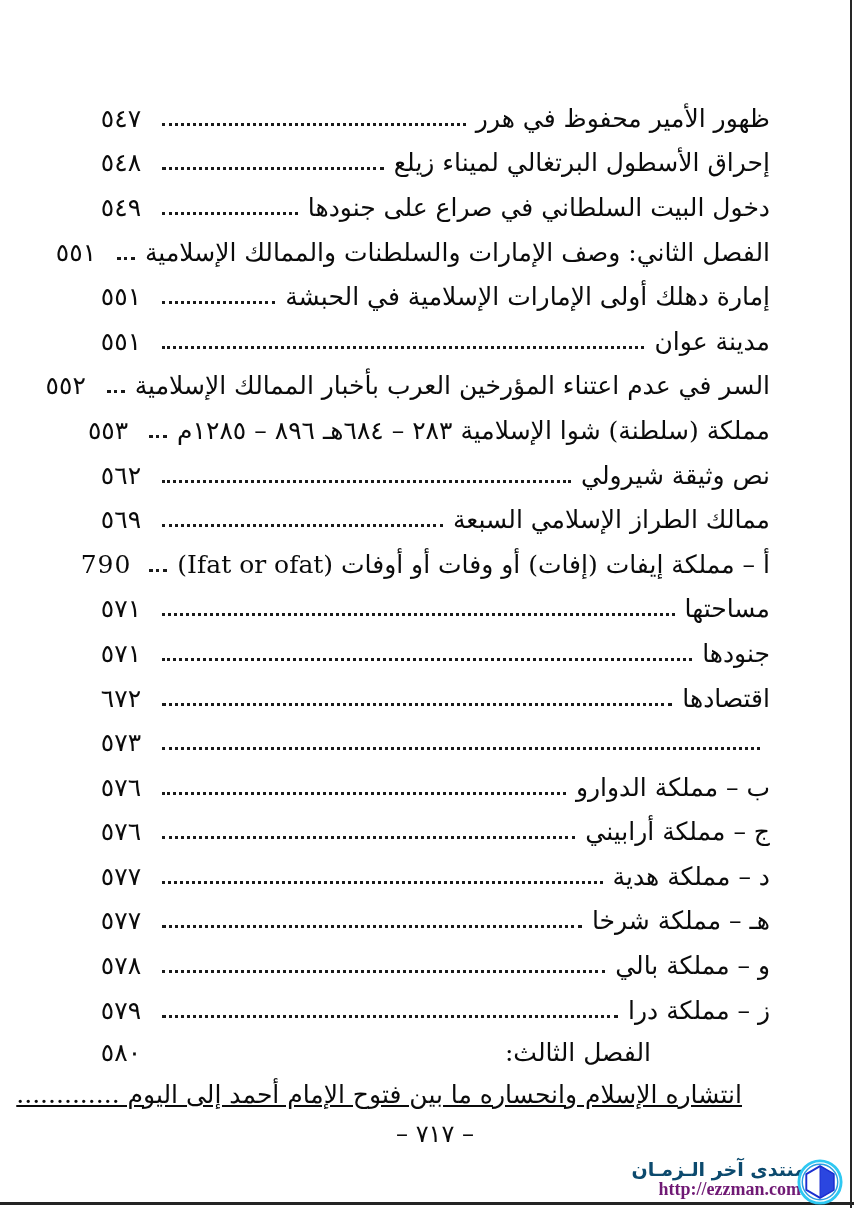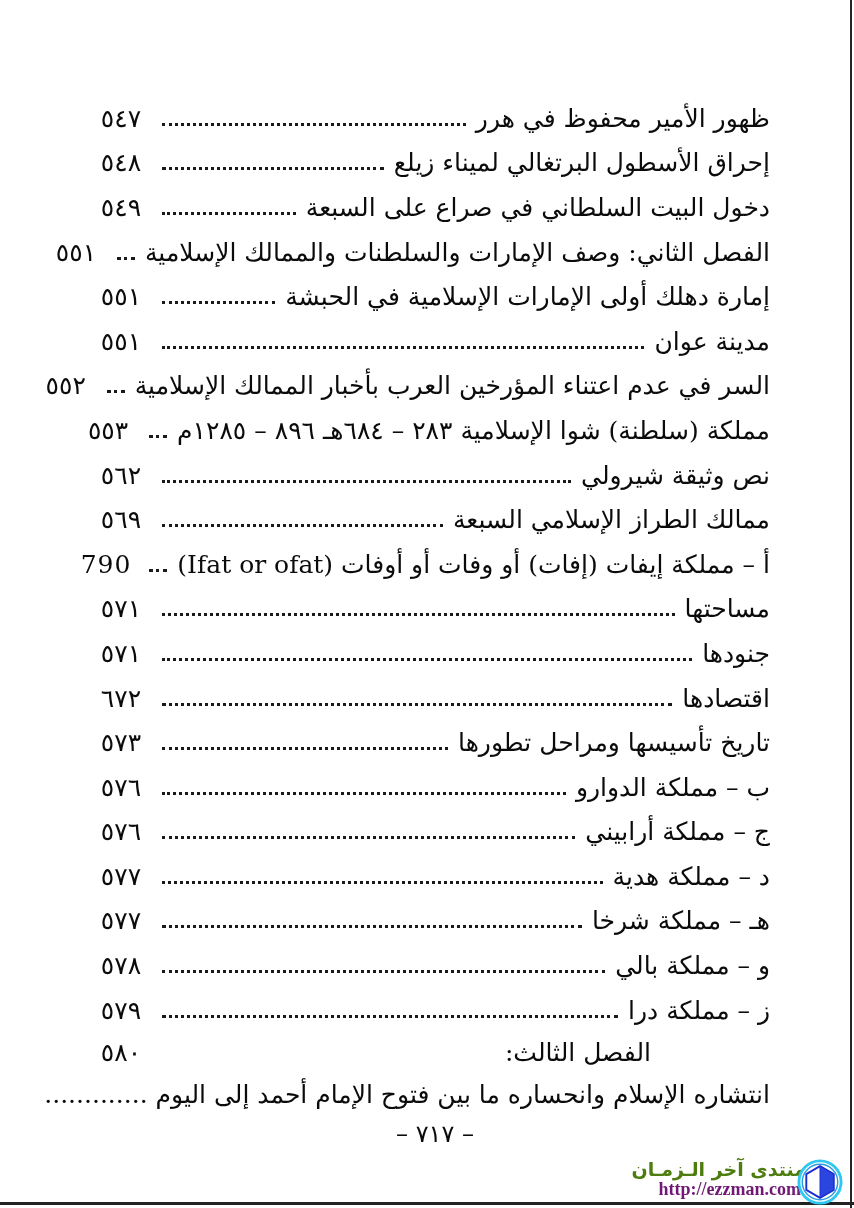--- a/index.html
+++ b/index.html
@@ -34,23 +34,23 @@
     width:46px;flex:none;
     text-align:center;
     letter-spacing:1px;
   }
   
   .row.heading .title{margin-inline-start:119px;}
   .row.heading .spacer{flex:1;}
   
   .closing{
     direction:rtl;text-align:right;
-    padding-left:98px;padding-right:84px;
+    padding-left:98px;padding-right:112px;
     height:44px;display:flex;align-items:center;justify-content:flex-start;
-    font-size:25px;white-space:nowrap;
+    font-size:25px;white-space:nowrap;text-decoration:underline;
   }
   .pagenum{
     position:absolute;left:16px;right:0;top:1120px;height:32px;
     text-align:center;font-size:24px;letter-spacing:1px;
   }
 
   
   .stamp-name{
     position:absolute;right:48px;top:1158px;
     direction:rtl;
@@ -79,21 +79,21 @@
       <span class="num">٥٤٧</span>
     </div>
 
     <div class="row">
       <span class="title">إحراق الأسطول البرتغالي لميناء زيلع</span>
       <span class="leader"></span>
       <span class="num">٥٤٨</span>
     </div>
 
     <div class="row">
-      <span class="title">دخول البيت السلطاني في صراع على السبعة</span>
+      <span class="title">دخول البيت السلطاني في صراع على جنودها</span>
       <span class="leader"></span>
       <span class="num">٥٤٩</span>
     </div>
 
     <div class="row">
       <span class="title">الفصل الثاني: وصف الإمارات والسلطنات والممالك الإسلامية</span>
       <span class="leader"></span>
       <span class="num">٥٥١</span>
     </div>
 
@@ -151,21 +151,20 @@
       <span class="num">٥٧١</span>
     </div>
 
     <div class="row">
       <span class="title">اقتصادها</span>
       <span class="leader"></span>
       <span class="num">٦٧٢</span>
     </div>
 
     <div class="row">
-      <span class="title">تاريخ تأسيسها ومراحل تطورها</span>
       <span class="leader"></span>
       <span class="num">٥٧٣</span>
     </div>
 
     <div class="row">
       <span class="title">ب – مملكة الدوارو</span>
       <span class="leader"></span>
       <span class="num">٥٧٦</span>
     </div>
 
@@ -204,21 +203,21 @@
     <div class="row heading" style="height:40px;">
       <span class="title">الفصل الثالث:</span>
       <span class="spacer"></span>
       <span class="num">٥٨٠</span>
     </div>
     <div class="closing">انتشاره الإسلام وانحساره ما بين فتوح الإمام أحمد إلى اليوم .............</div>
   </div>
 
   <div class="pagenum">– ٧١٧ –</div>
 
-  <div class="stamp-name" style="color: #4d7c0f;">منتدى آخر الـزمـان</div>
+  <div class="stamp-name" style="color: #0c4a6e;">منتدى آخر الـزمـان</div>
   <div class="stamp-url" style="color: #701a75;">http://ezzman.com</div>
   <div class="stamp-logo">
     <svg viewBox="0 0 48 48" width="46" height="46">
       <circle cx="24" cy="24" r="22" fill="#ffffff" stroke="#2ec8f2" stroke-width="3"></circle>
       <circle cx="24" cy="24" r="18.5" fill="#ffffff" stroke="#2a9de0" stroke-width="1.5"></circle>
       <polygon points="24,7.5 38.3,15.8 38.3,32.2 24,40.5 9.7,32.2 9.7,15.8" fill="#ffffff" stroke="#1b2fd0" stroke-width="2"></polygon>
       <polygon points="24,7.5 38.3,15.8 38.3,32.2 24,40.5" fill="#2b46e0" stroke="#1b2fd0" stroke-width="1"></polygon>
     </svg>
   </div>
 

